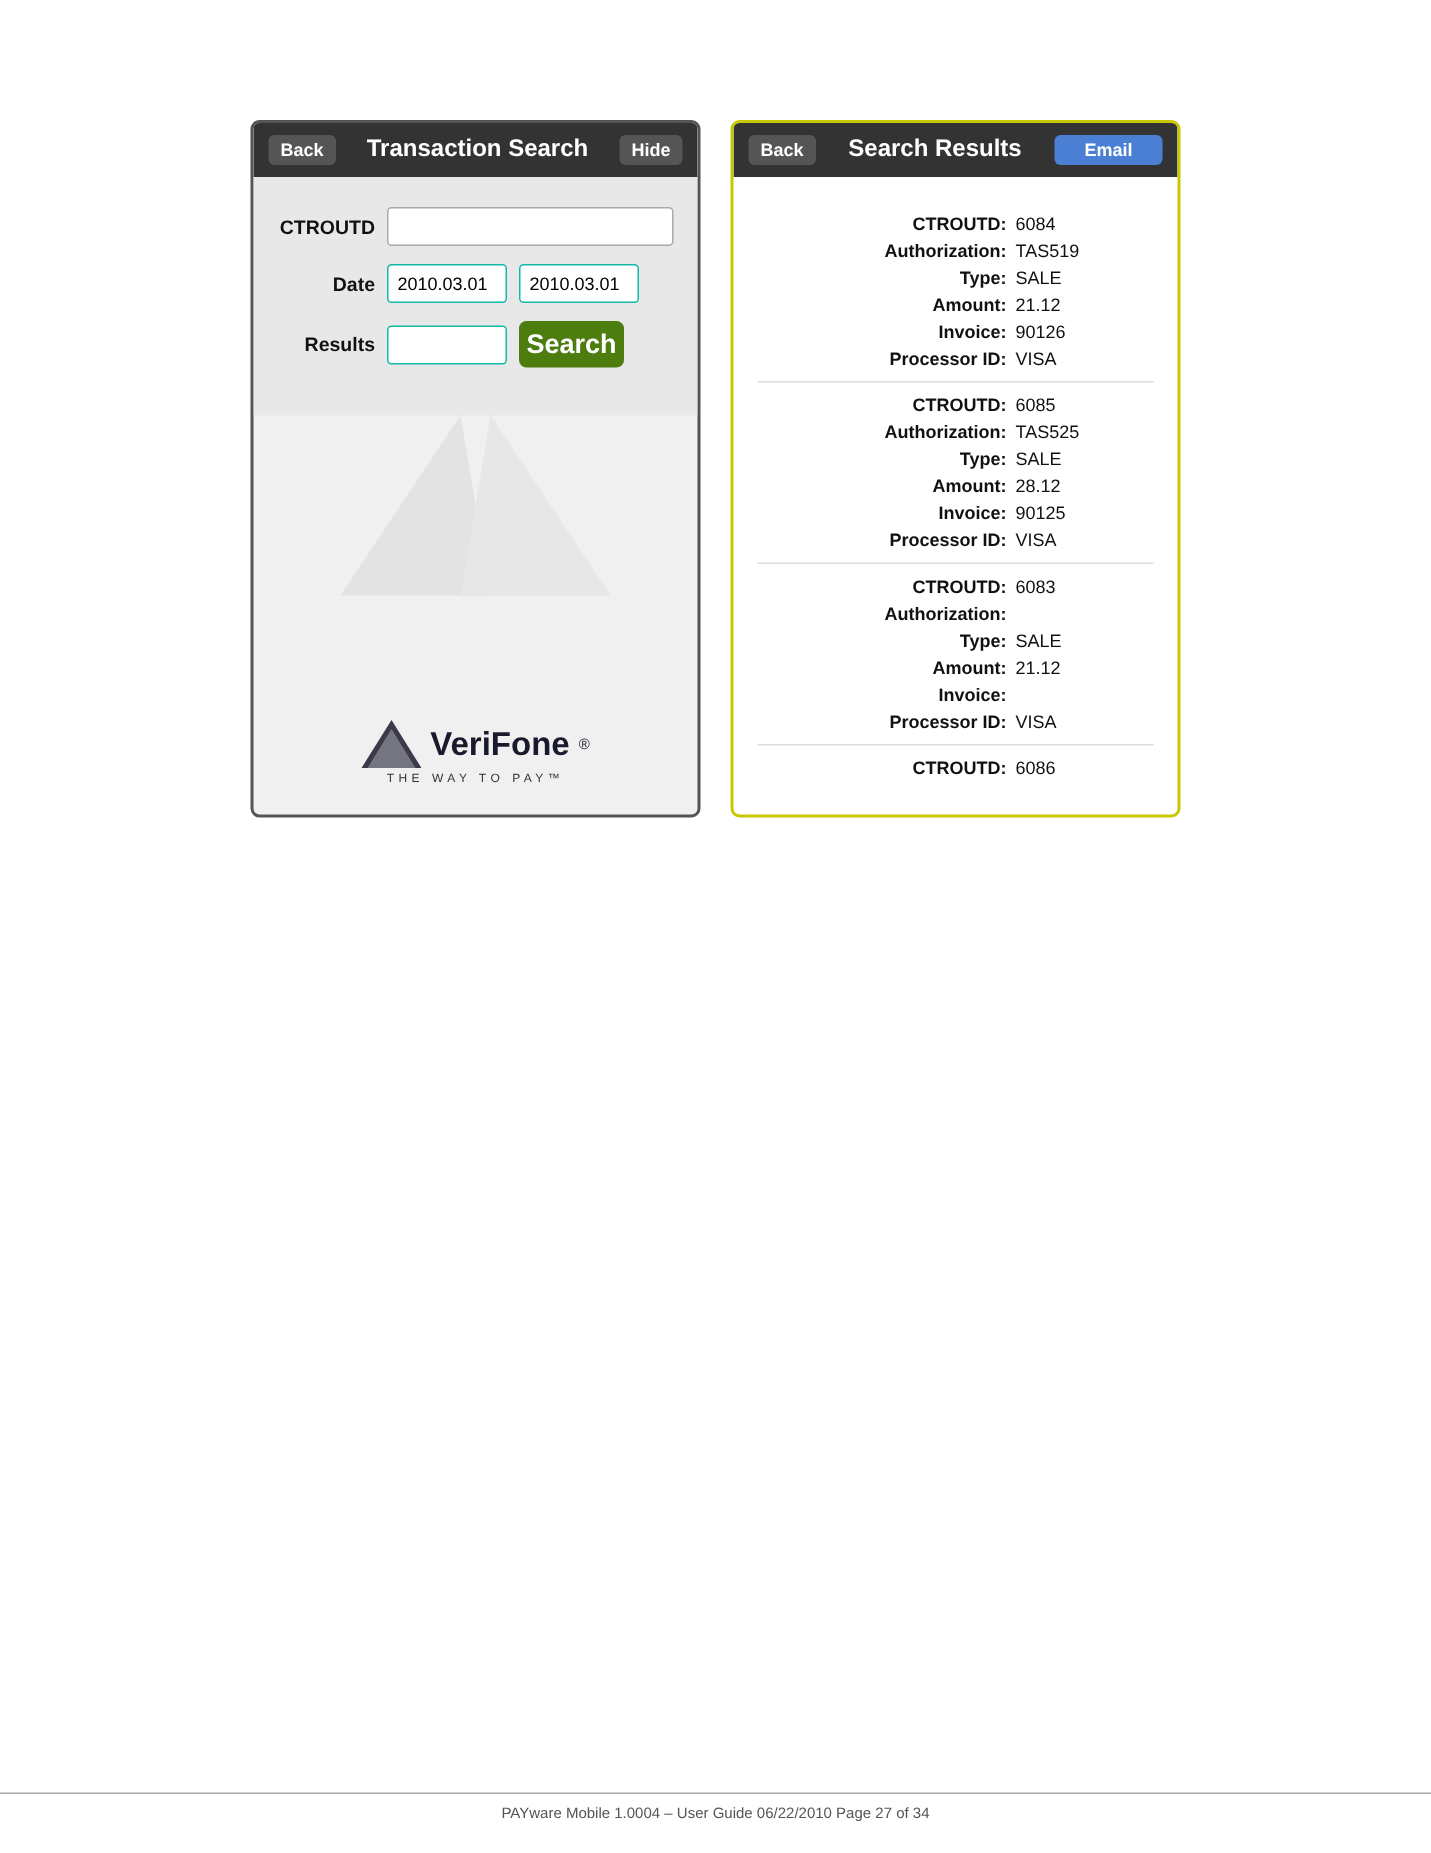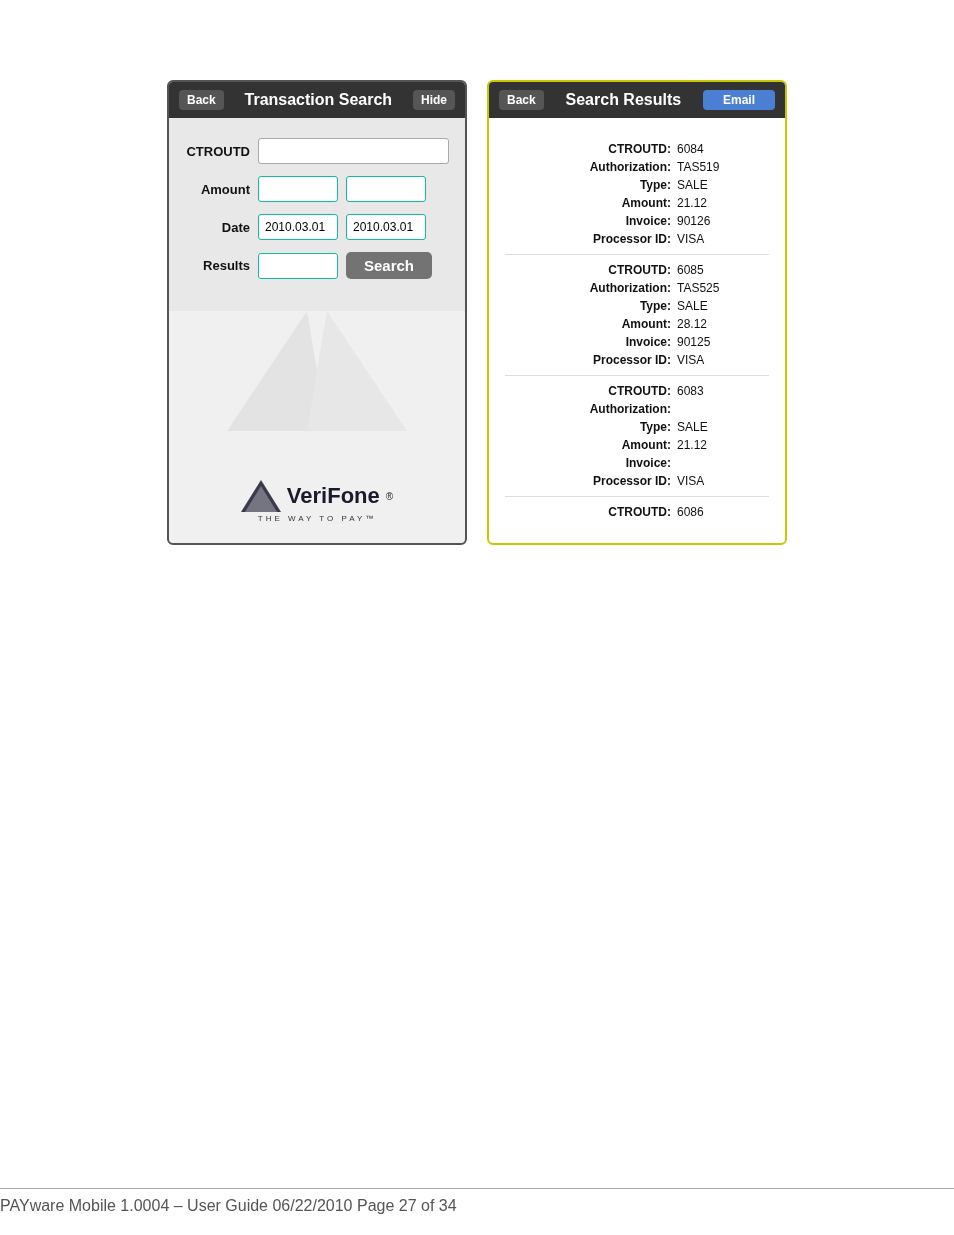--- a/index.html
+++ b/index.html
@@ -103,26 +103,26 @@
       border: 1px solid #14b8a6;
       background: #fff;
       height: 26px;
       border-radius: 3px;
       padding: 2px 6px;
       font-size: 12px;
       width: 80px;
     }
 
     .search-btn {
-      background: #737373;
+      background: #4d7c0f;
       color: #fff;
       border: none;
       border-radius: 5px;
-      padding: 5px 18px;
-      font-size: 15px;
+      padding: 5px 5px;
+      font-size: 18px;
       font-weight: bold;
       cursor: pointer;
     }
 
     .logo-area {
       position: absolute;
       bottom: 20px;
       left: 0;
       right: 0;
       display: flex;
@@ -194,21 +194,22 @@
       color: #111;
       min-width: 80px;
     }
 
     
     .page-footer {
       position: absolute;
       bottom: 20px;
       left: 0;
       right: 0;
-      font-size: 16px;
+      text-align: center;
+      font-size: 10px;
       color: #555;
       border-top: 1px solid #aaa;
       padding-top: 8px;
       margin-top: 48px;
     }
   </style>
 </head>
 <body>
 
 <div class="page-container">
@@ -218,25 +219,20 @@
       <div class="panel-header">
         <button class="header-btn">Back</button>
         <span class="header-title">Transaction Search</span>
         <button class="header-btn hide-btn">Hide</button>
       </div>
 
       <div class="form-area">
         <div class="form-row">
           <span class="form-label">CTROUTD</span>
           <input class="form-input" type="text" value="" style="">
-        </div>
-        <div class="form-row">
-          <span class="form-label">Amount</span>
-          <input class="form-input-half" type="text" value="" style="">
-          <input class="form-input-half" type="text" value="" style="">
         </div>
         <div class="form-row">
           <span class="form-label">Date</span>
           <input class="form-input-half" type="text" value="2010.03.01" style="">
           <input class="form-input-half" type="text" value="2010.03.01" style="">
         </div>
         <div class="form-row">
           <span class="form-label">Results</span>
           <input class="form-input-half" type="text" value="" style="">
           <button class="search-btn">Search</button>

